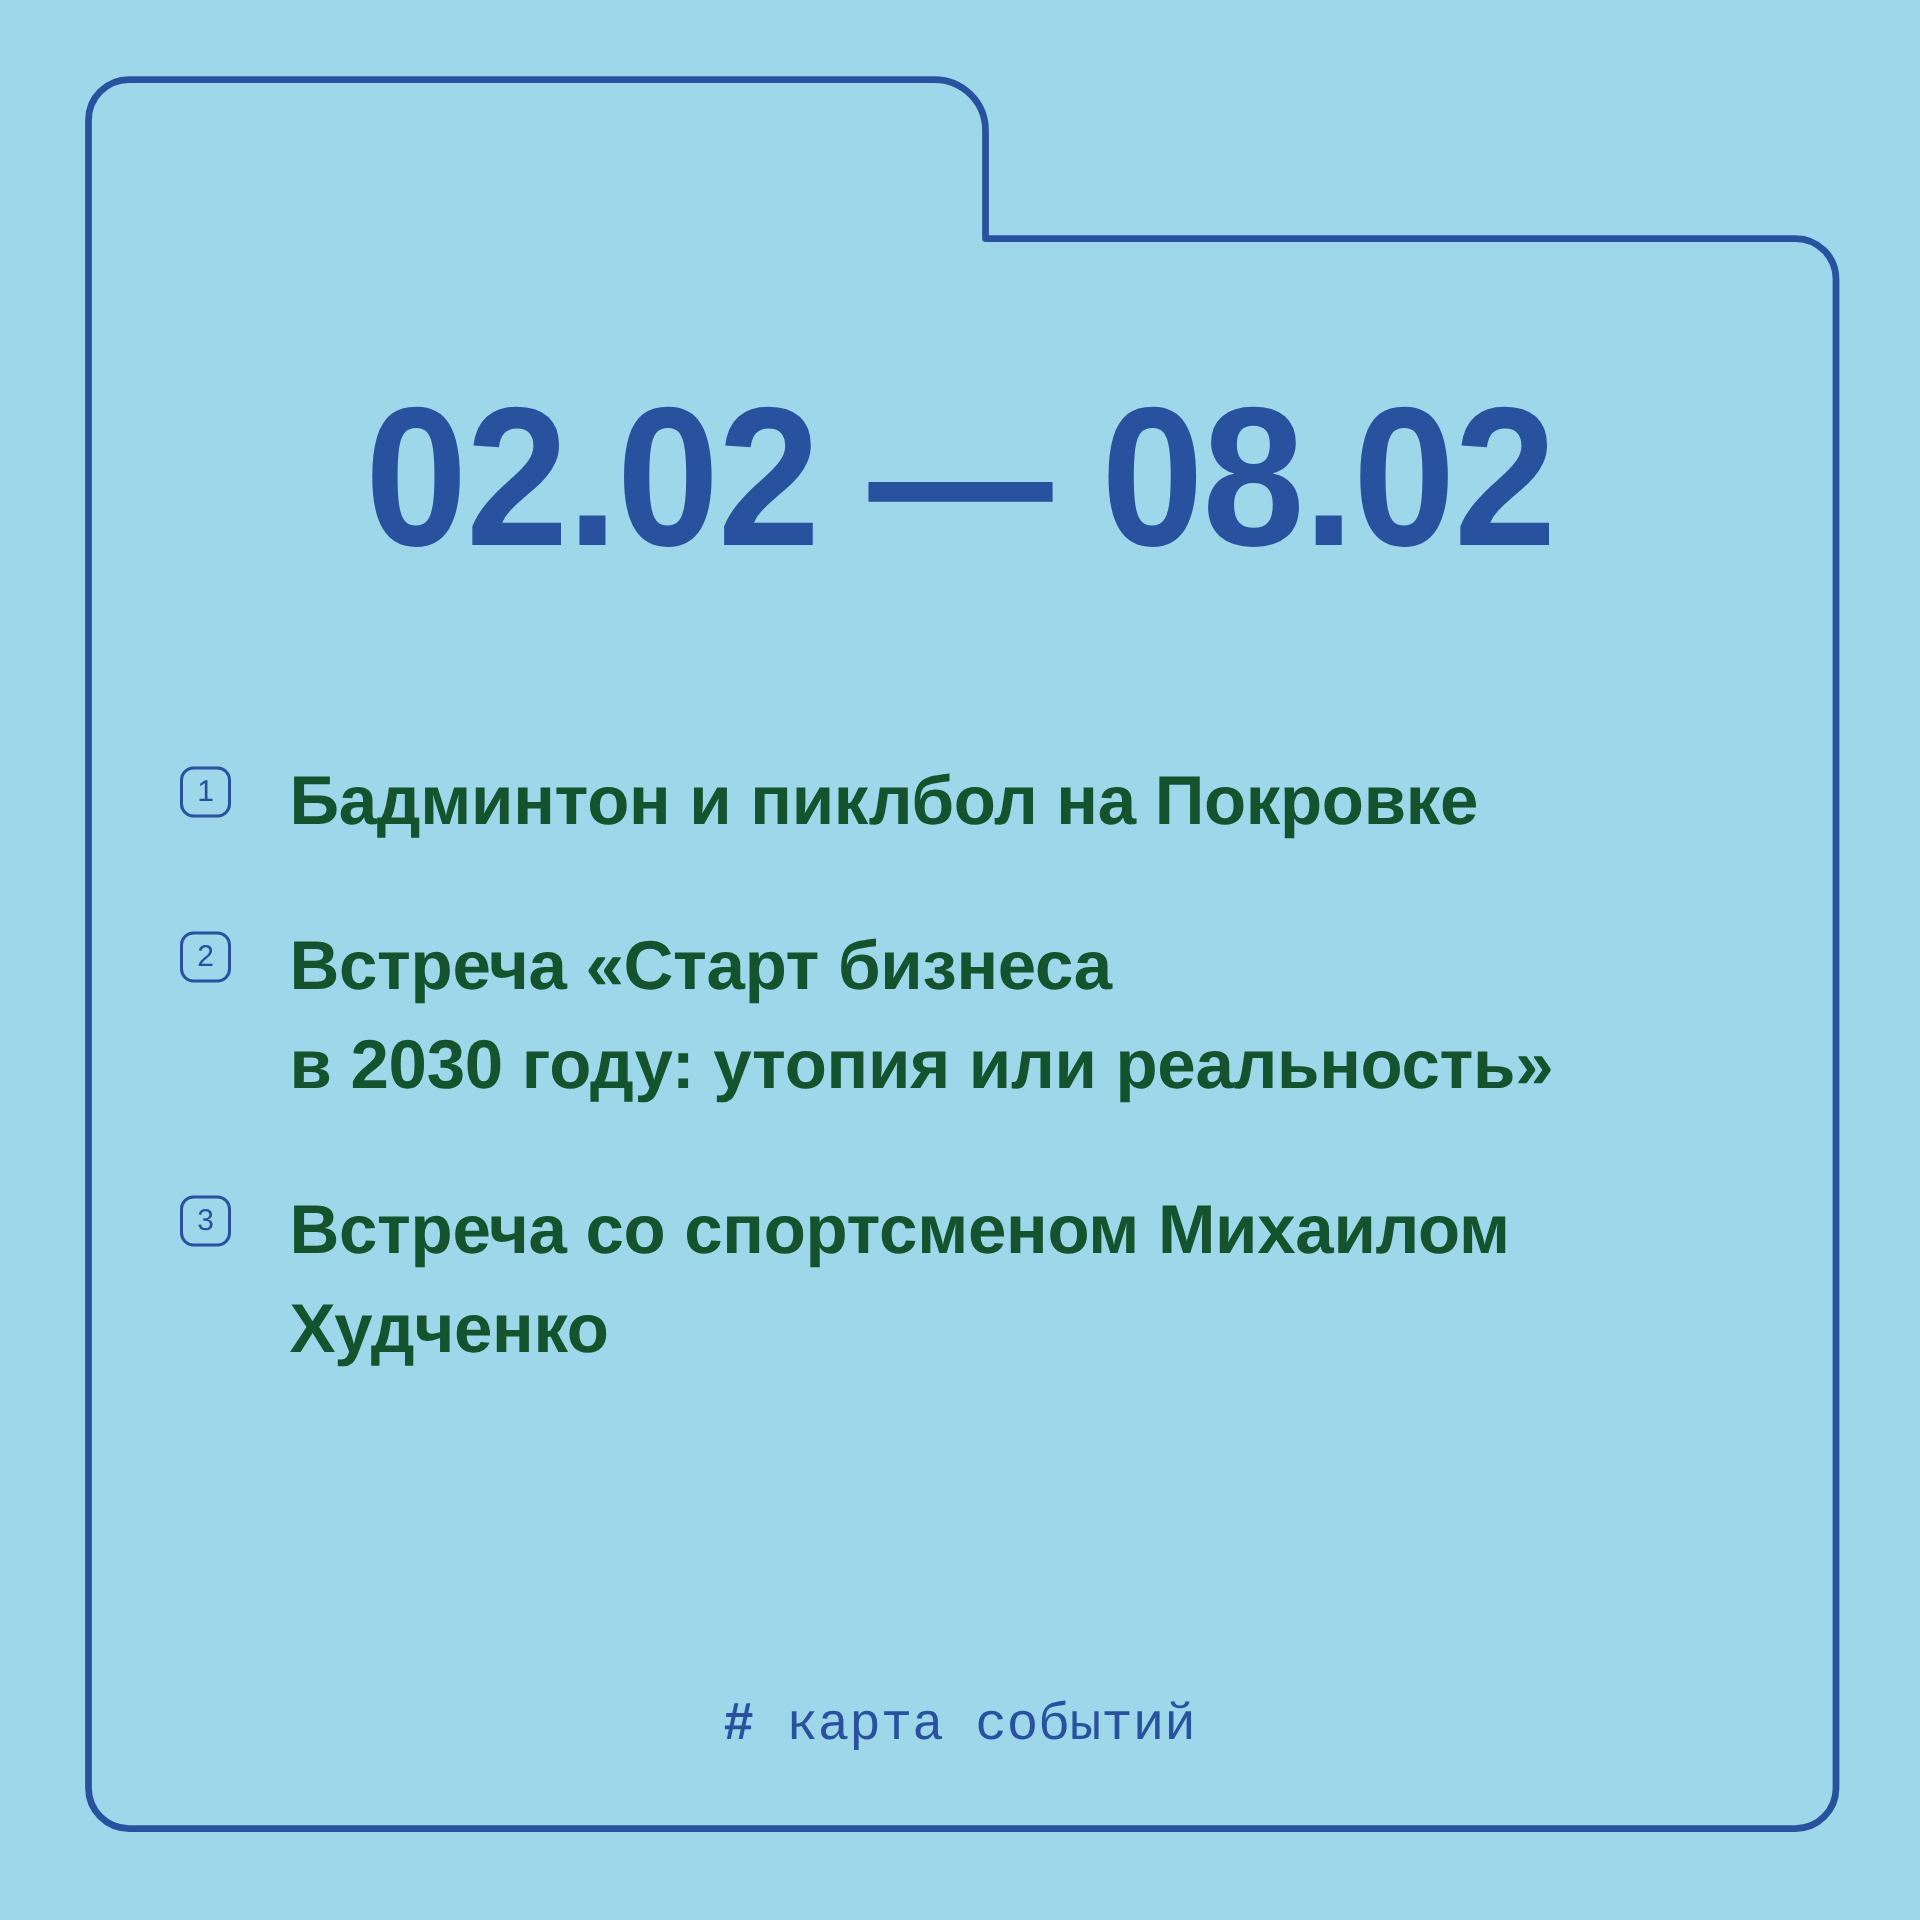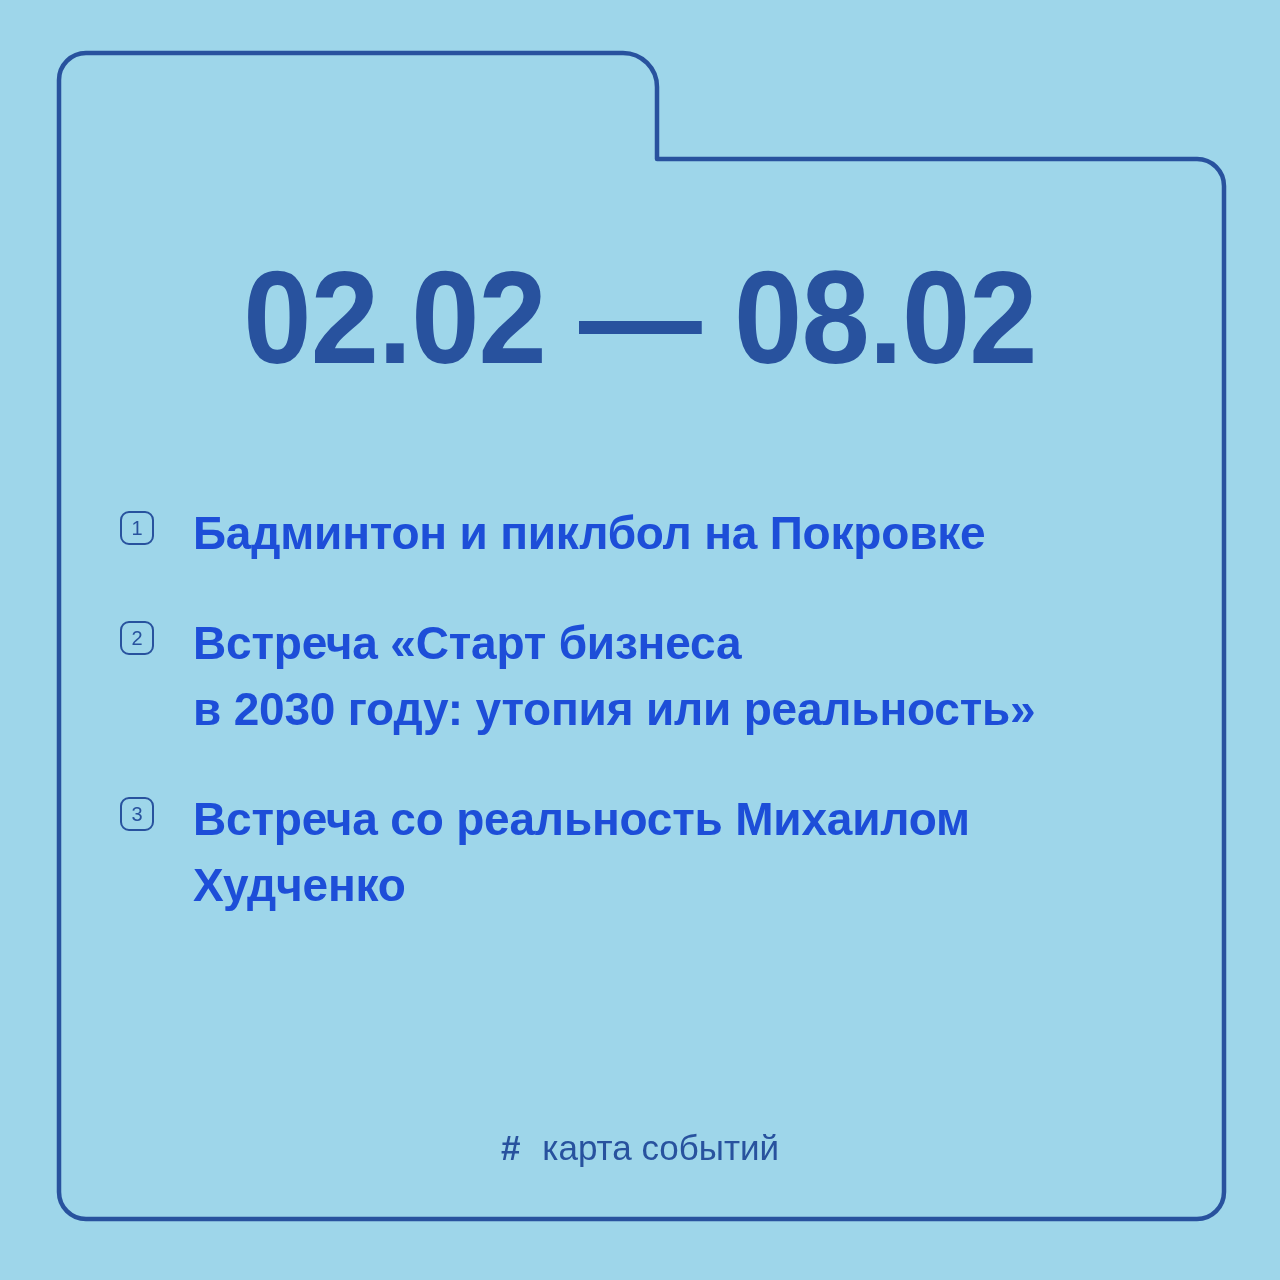--- a/index.html
+++ b/index.html
@@ -87,21 +87,21 @@
     font-size: 20px;
     line-height: 30px;
     text-align: center;
     font-weight: normal;
     font-family: "Liberation Sans", "DejaVu Sans", sans-serif;
     box-sizing: border-box;
   }
 
   .event-text {
     flex: 1 1 auto;
-    color: #1d4ed8;
+    color: #14532d;
     font-weight: bold;
     font-size: 46px;
     line-height: 66px;
     letter-spacing: -0.2px;
     white-space: pre-line;
   }
 
   #footer {
     position: absolute;
     left: 0;
@@ -115,20 +115,21 @@
     white-space: nowrap;
   }
   #footer .hash {
     display: inline-block;
     margin-right: 22px;
     font-weight: bold;
   }
   #footer .tag {
     display: inline-block;
     font-weight: normal;
+    font-family: Liberation Mono, monospace;
   }
 </style>
 </head>
 <body>
 
 <div id="poster">
 
   <svg id="folder-outline" viewBox="0 0 1280 1280" aria-hidden="true">
     <path d="M 103 53
              L 623 53
@@ -157,21 +158,21 @@
       </div>
 
       <div class="event-row">
         <div class="event-badge">2</div>
         <div class="event-text">Встреча «Старт бизнеса
 в 2030 году: утопия или реальность»</div>
       </div>
 
       <div class="event-row">
         <div class="event-badge">3</div>
-        <div class="event-text">Встреча со реальность Михаилом
+        <div class="event-text">Встреча со спортсменом Михаилом
 Худченко</div>
       </div>
 
     </div>
 
     <div id="footer">
       <span class="hash">#</span><span class="tag">карта событий</span>
     </div>
 
   </div>

